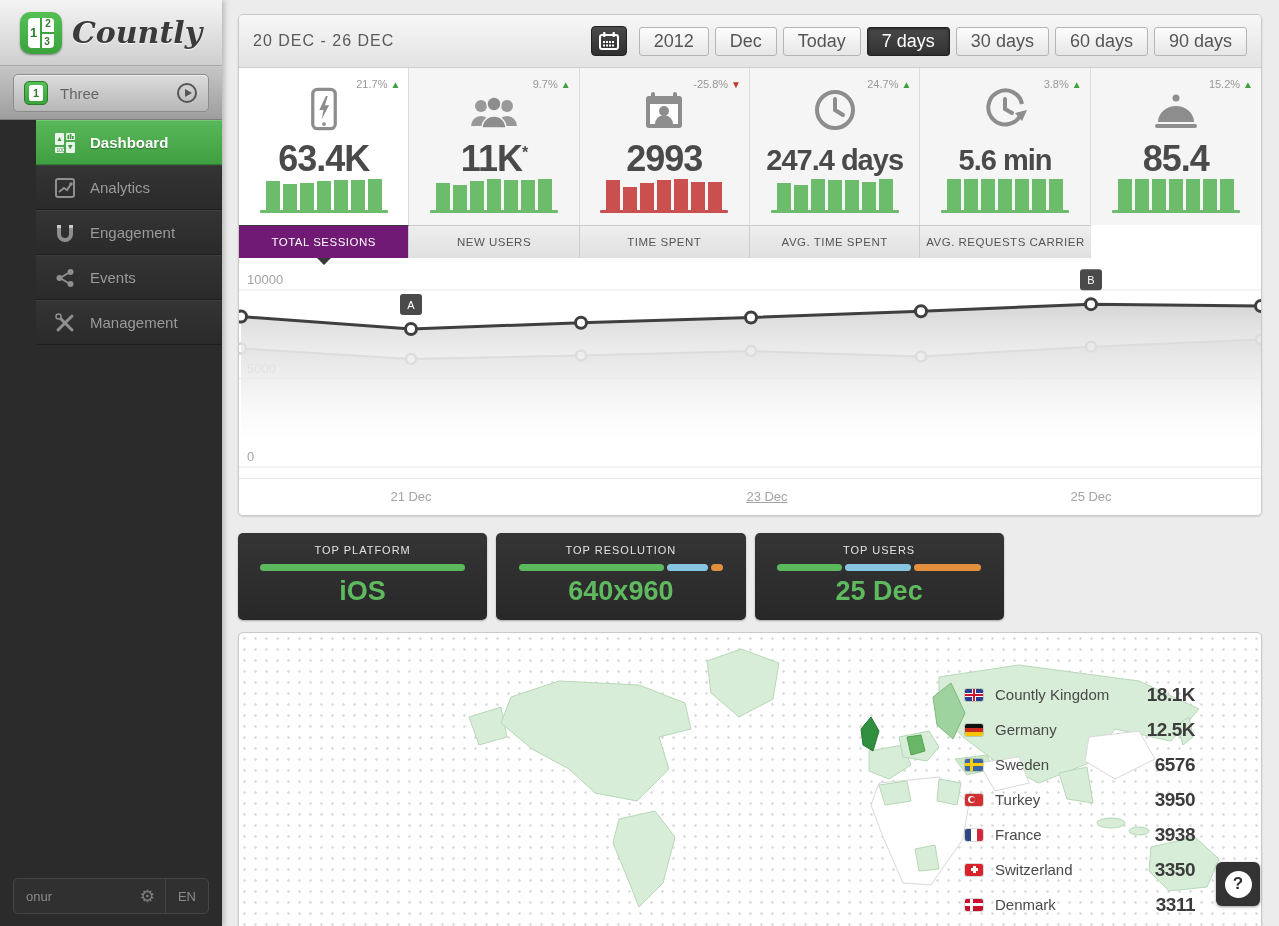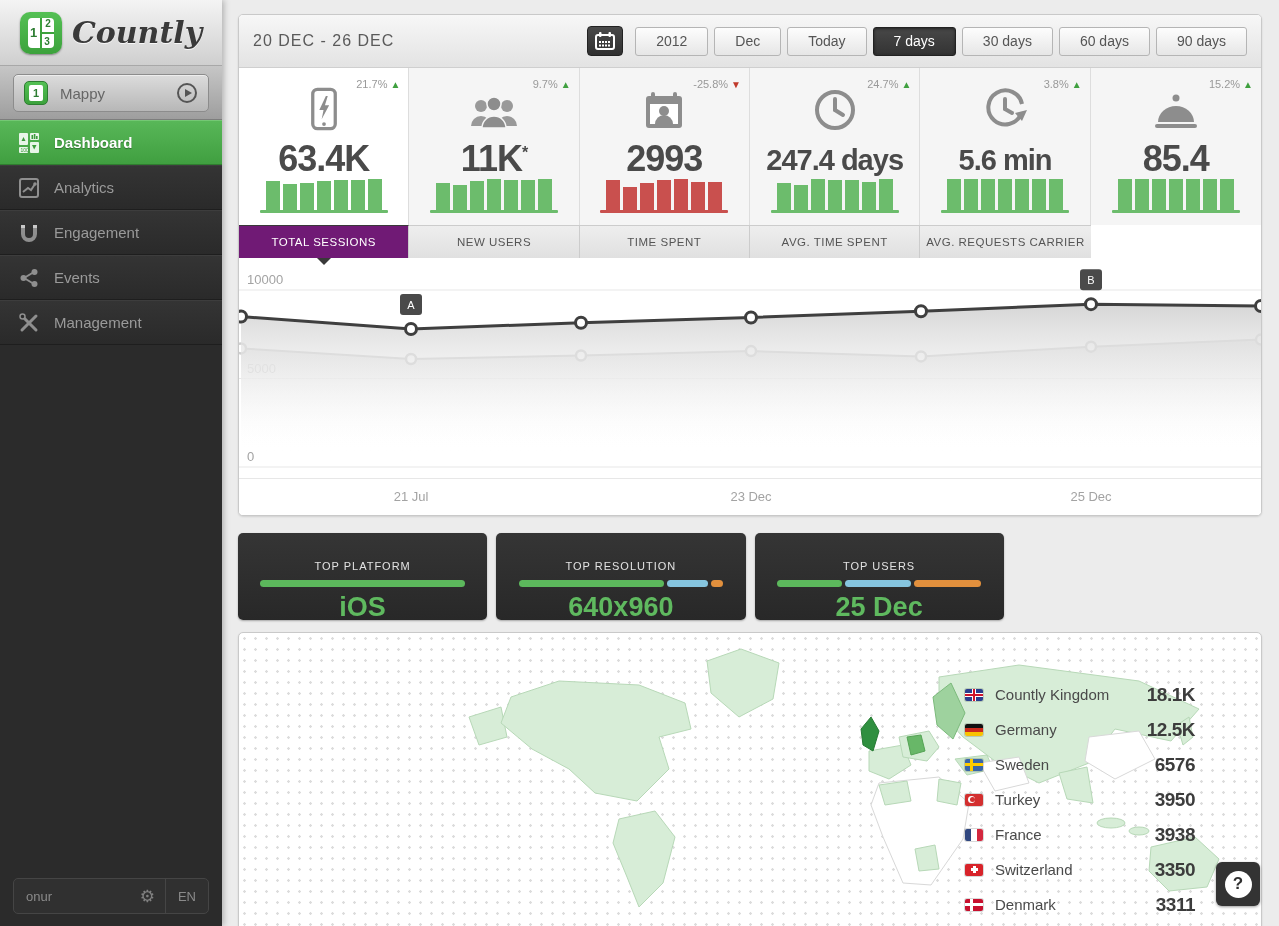--- a/index.html
+++ b/index.html
@@ -27,21 +27,21 @@
   .app-selector { height:38px; background:linear-gradient(#dcdcdc,#b7b7b7); border:1px solid #8c8c8c;
                   border-radius:5px; display:flex; align-items:center; padding:0 10px; cursor:pointer;
                   box-shadow:inset 0 1px 0 rgba(255,255,255,.5); }
   .app-mini-logo { width:24px; height:24px; background:linear-gradient(#54c054,#3ca23c); border-radius:5px;
                    border:1px solid #2d7d31; display:flex; align-items:center; justify-content:center; }
   .app-mini-logo span { color:#fff; font-size:11px; font-weight:bold; background:#fff; color:#2e7d32;
                         width:14px; height:16px; border-radius:2px; text-align:center; line-height:16px; }
   .app-name { flex:1; margin-left:12px; color:#666; font-size:15px; }
   .play-icon svg { display:block; }
 
-  .menu { list-style:none; }
+  .menu { list-style:none;margin-left:36px; }
   .menu-item { height:45px; display:flex; align-items:center; background:linear-gradient(#343434,#2a2a2a);
                border-top:1px solid #3d3d3d; border-bottom:1px solid #1e1e1e; cursor:pointer; }
   .menu-item .mi-icon { width:22px; margin:0 14px 0 18px; display:flex; justify-content:center; }
   .menu-item .mi-label { color:#9a9a9a; font-size:15px; }
   .menu-item.active { background:linear-gradient(#58b758,#409f40); border-top:1px solid #74c874; border-bottom:1px solid #2f7d2f; }
   .menu-item.active .mi-label { color:#fff; text-shadow:0 1px 1px rgba(0,0,0,.35); font-weight:bold; }
 
   .user-box { position:absolute; left:13px; right:13px; bottom:12px; height:36px; background:#303030;
               border:1px solid #454545; border-radius:5px; display:flex; align-items:center; }
   .user-name { flex:1; padding-left:12px; color:#8a8a8a; font-size:13px; }
@@ -54,21 +54,21 @@
 
   .panel { background:#fff; border:1px solid #c9c9c9; border-radius:5px; box-shadow:0 1px 2px rgba(0,0,0,.12);
            overflow:hidden; }
 
   .panel-header { height:53px; background:linear-gradient(#f7f7f7,#e3e3e3); border-bottom:1px solid #cfcfcf;
                   display:flex; align-items:center; padding:0 14px; }
   .date-range { font-size:16px; color:#5a5a5a; letter-spacing:1px; flex:1; }
   .cal-btn { width:36px; height:30px; background:linear-gradient(#4a4a4a,#303030); border:1px solid #222;
              border-radius:4px; display:flex; align-items:center; justify-content:center; margin-right:12px; cursor:pointer; }
   .btn-group { display:flex; gap:6px; }
-  .btn { height:29px; padding:0 20px; font-size:14px; color:#555; background:linear-gradient(#fdfdfd,#e6e6e6);
+  .btn { height:29px; padding:0 14px; font-size:18px; color:#555; background:linear-gradient(#fdfdfd,#e6e6e6);
          border:1px solid #b5b5b5; border-radius:3px; cursor:pointer; font-family:inherit; }
   .btn.active { background:linear-gradient(#484848,#333); color:#fff; border-color:#222;
                 box-shadow:inset 0 1px 3px rgba(0,0,0,.5); }
 
   .stats-row { display:grid; grid-template-columns:repeat(6,1fr); }
   .stat-card { height:157px; background:#f5f5f5; border-right:1px solid #ddd; position:relative;
                display:flex; flex-direction:column; align-items:center; cursor:pointer; }
   .stat-card:last-child { border-right:none; }
   .stat-card.active { background:#fff; }
   .pct { position:absolute; top:10px; right:8px; font-size:11px; color:#999; display:flex; align-items:center; gap:3px; }
@@ -93,21 +93,21 @@
                        border:7px solid transparent; border-top-color:#393939; border-bottom:none; z-index:3; }
 
   .chart-area { position:relative; height:220px; background:#fff; }
   .x-axis { position:relative; height:37px; border-top:1px solid #e7e7e7; background:#fff; }
   .x-axis span { position:absolute; top:10px; transform:translateX(-50%); font-size:13px; color:#a3a3a3; }
 
   
   .top-cards { display:grid; grid-template-columns:repeat(4,1fr); gap:9px; margin-top:17px; }
   .top-card { height:87px; background:linear-gradient(#353535,#282828); border-radius:5px; cursor:pointer;
               display:flex; flex-direction:column; align-items:center; box-shadow:0 1px 2px rgba(0,0,0,.3); }
-  .tc-title { margin-top:27px; font-size:11px; letter-spacing:1px; color:#e2e2e2; }
+  .tc-title { margin-top:11px; font-size:11px; letter-spacing:1px; color:#e2e2e2; }
   .tc-track { width:82%; margin-top:8px; display:flex; gap:3px; height:7px; }
   .tc-track i { display:block; height:7px; border-radius:4px; }
   .tc-value { margin-top:5px; font-size:27px; font-weight:bold; color:#5fb95f; letter-spacing:0; }
 
   
   .map-panel { margin-top:12px; height:400px; position:relative;
                background-color:#fff;
                background-image:radial-gradient(#dcdcdc 1px, rgba(255,255,255,0) 1.5px);
                background-size:11px 11px; }
   .map-panel svg { position:absolute; left:0; top:0; }
@@ -158,21 +158,21 @@
       </div>
     </div>
     <div class="brand-text">Countly</div>
   </div>
 
   <div class="app-band">
     <div class="app-selector">
       <div class="app-mini-logo">
           <span>1</span>
         </div>
-      <div class="app-name">Mappy</div>
+      <div class="app-name">Three</div>
       <div class="play-icon">
         <svg width="22" height="22" viewBox="0 0 22 22">
             <circle cx="11" cy="11" r="9" fill="none" stroke="#555" stroke-width="2"></circle>
             <polygon points="9,7 16,11 9,15" fill="#555"></polygon>
           </svg>
       </div>
     </div>
   </div>
 
   <ul class="menu">
@@ -485,22 +485,22 @@
           <circle cx="512" cy="59.435" r="5.5" fill="#fff" stroke="#3f3f3f" stroke-width="3"></circle>
           <circle cx="682" cy="53.24000000000001" r="5.5" fill="#fff" stroke="#3f3f3f" stroke-width="3"></circle>
           <circle cx="852" cy="46.16" r="5.5" fill="#fff" stroke="#3f3f3f" stroke-width="3"></circle>
           <circle cx="1022" cy="47.93000000000001" r="5.5" fill="#fff" stroke="#3f3f3f" stroke-width="3"></circle>
           <rect x="161" y="35.94" width="22" height="21" rx="3" fill="#4a4a4a"></rect>
           <text x="172" y="50.94" font-size="11" fill="#fff" text-anchor="middle" font-family="Liberation Sans, sans-serif">A</text>
           <rect x="841" y="11.159999999999997" width="22" height="21" rx="3" fill="#4a4a4a"></rect>
           <text x="852" y="26.159999999999997" font-size="11" fill="#fff" text-anchor="middle" font-family="Liberation Sans, sans-serif">B</text>
         </svg></div>
     <div class="x-axis">
-        <span style="left: 172px;">21 Jul</span>
-        <span style="left: 512px;">23 Dec</span>
+        <span style="left: 172px;">21 Dec</span>
+        <span style="left: 528px; text-decoration: underline;">23 Dec</span>
         <span style="left: 852px;">25 Dec</span>
       </div>
   </div>
 
   <div class="top-cards">
     <div class="top-card">
       <div class="tc-title">TOP PLATFORM</div>
       <div class="tc-track">
           <i style="flex-grow: 100; background: rgb(92, 184, 92);"></i>
         </div>

